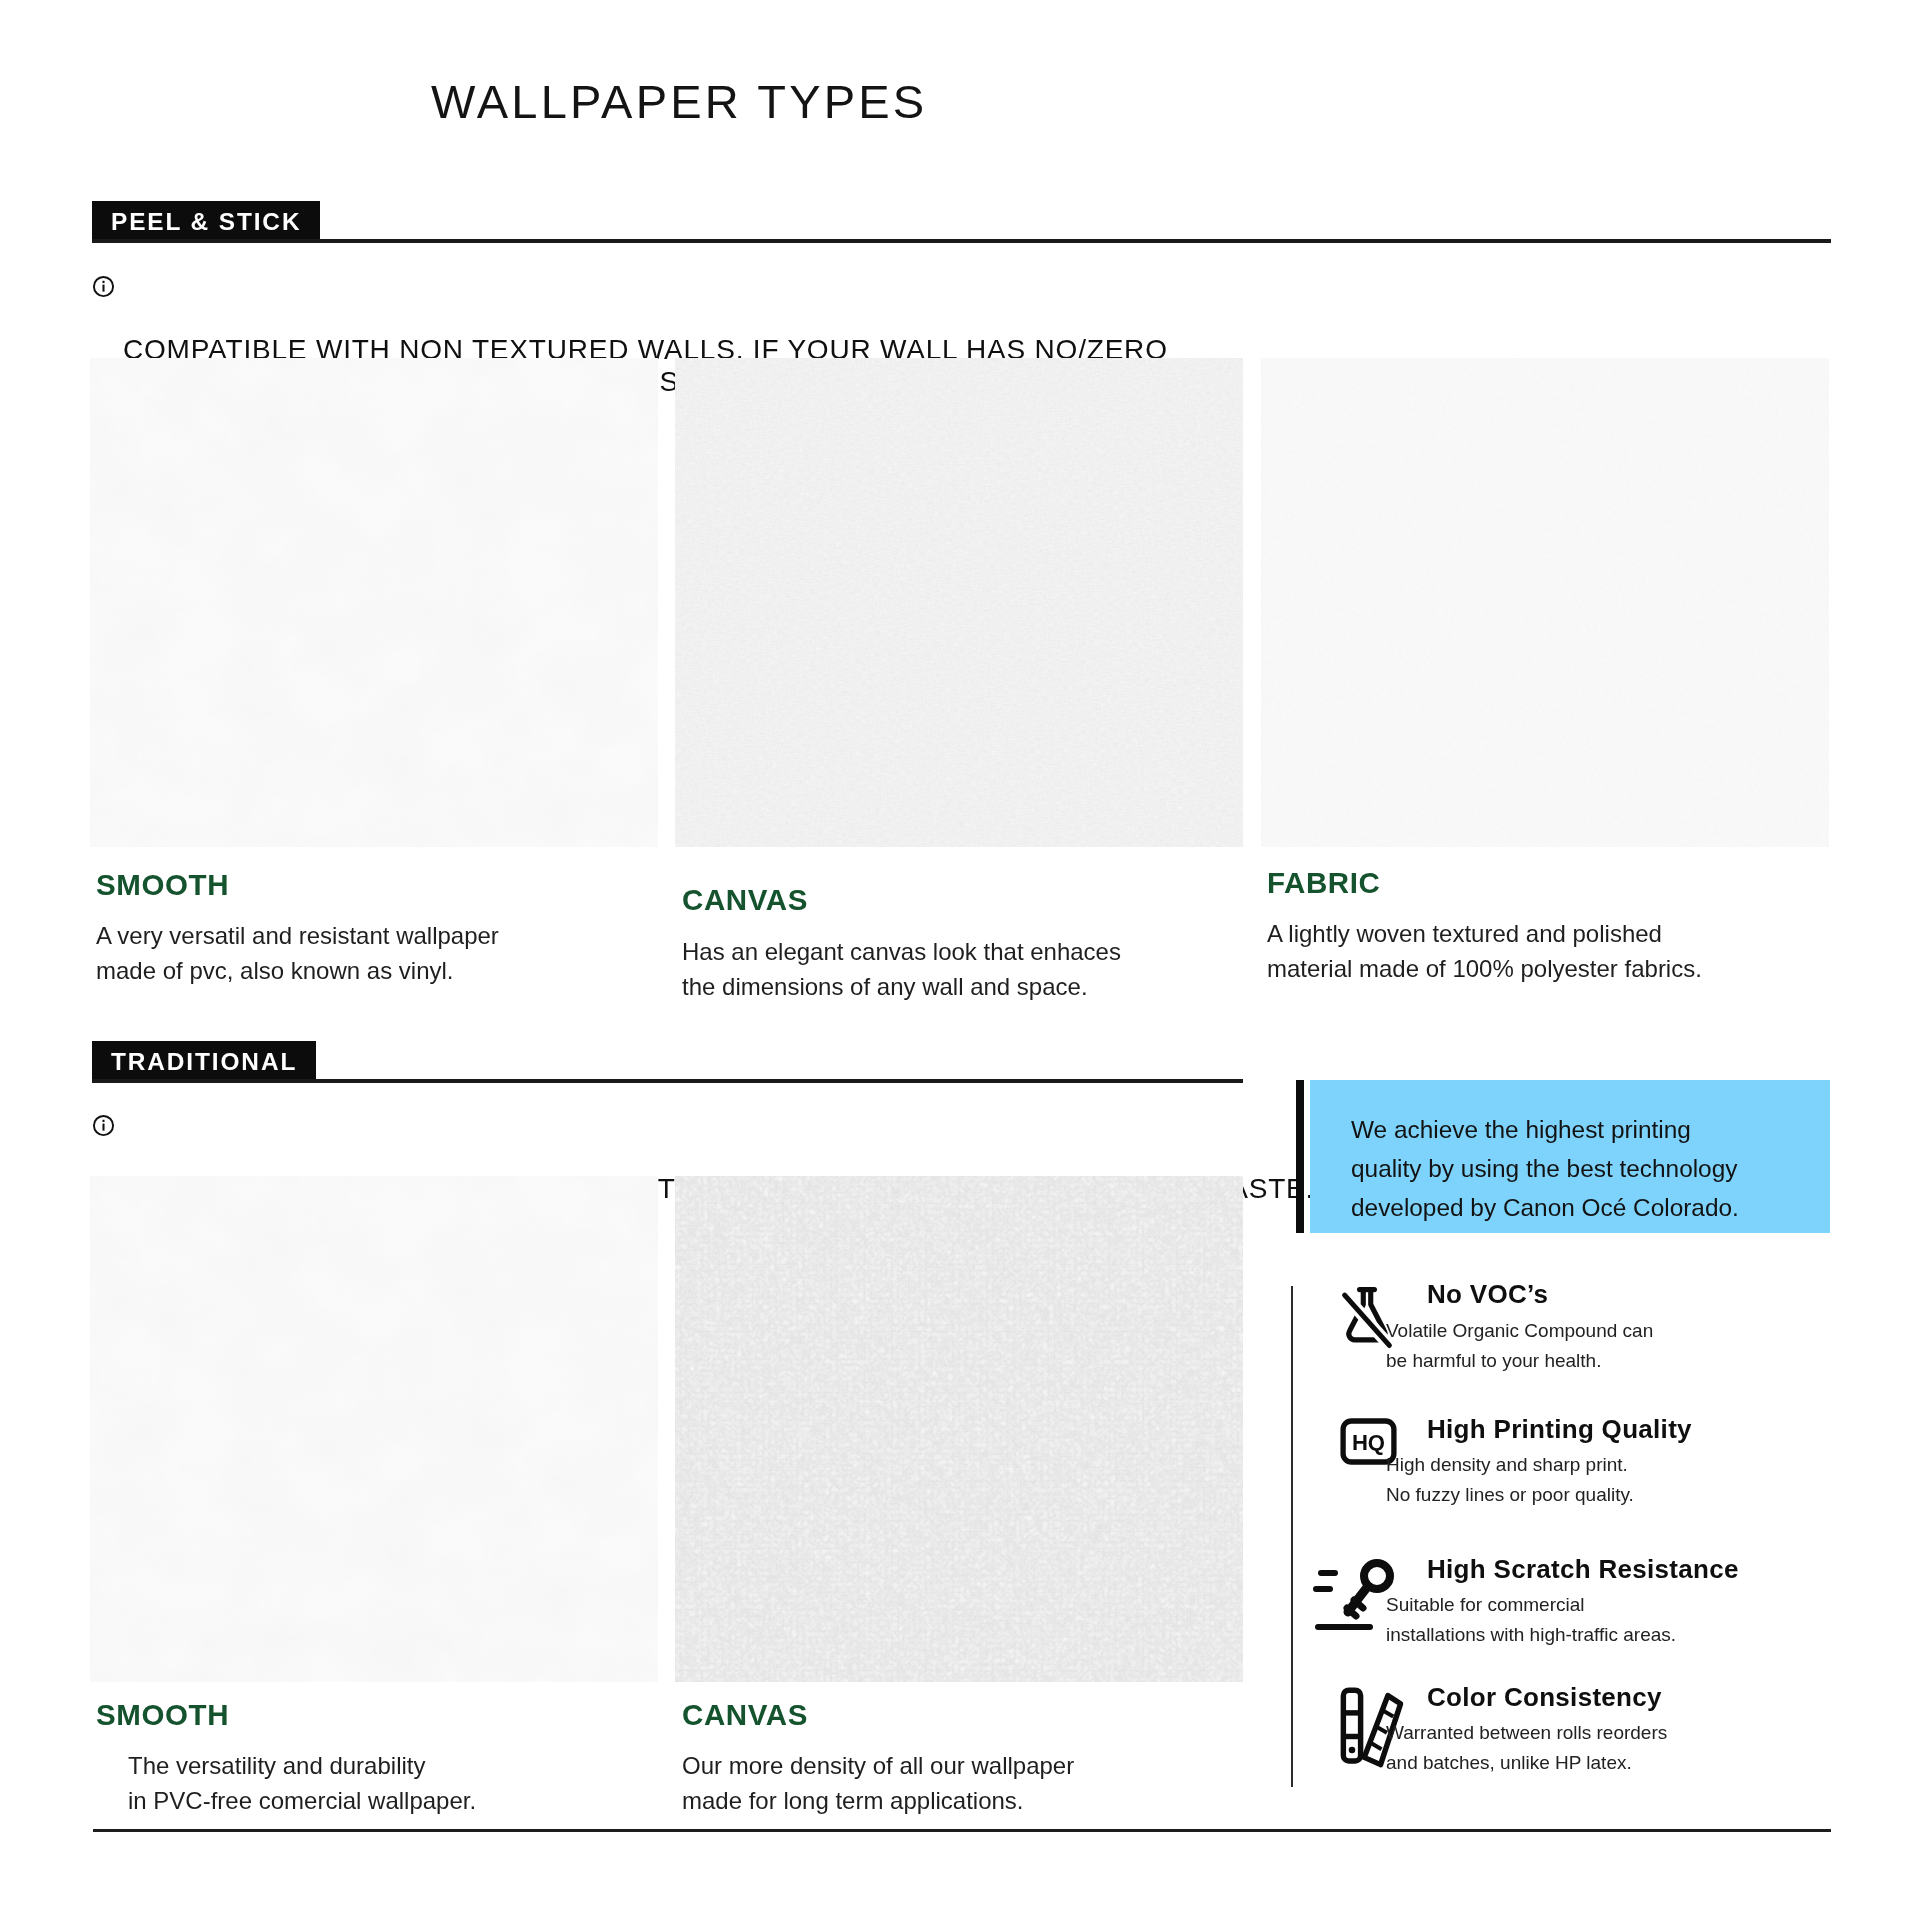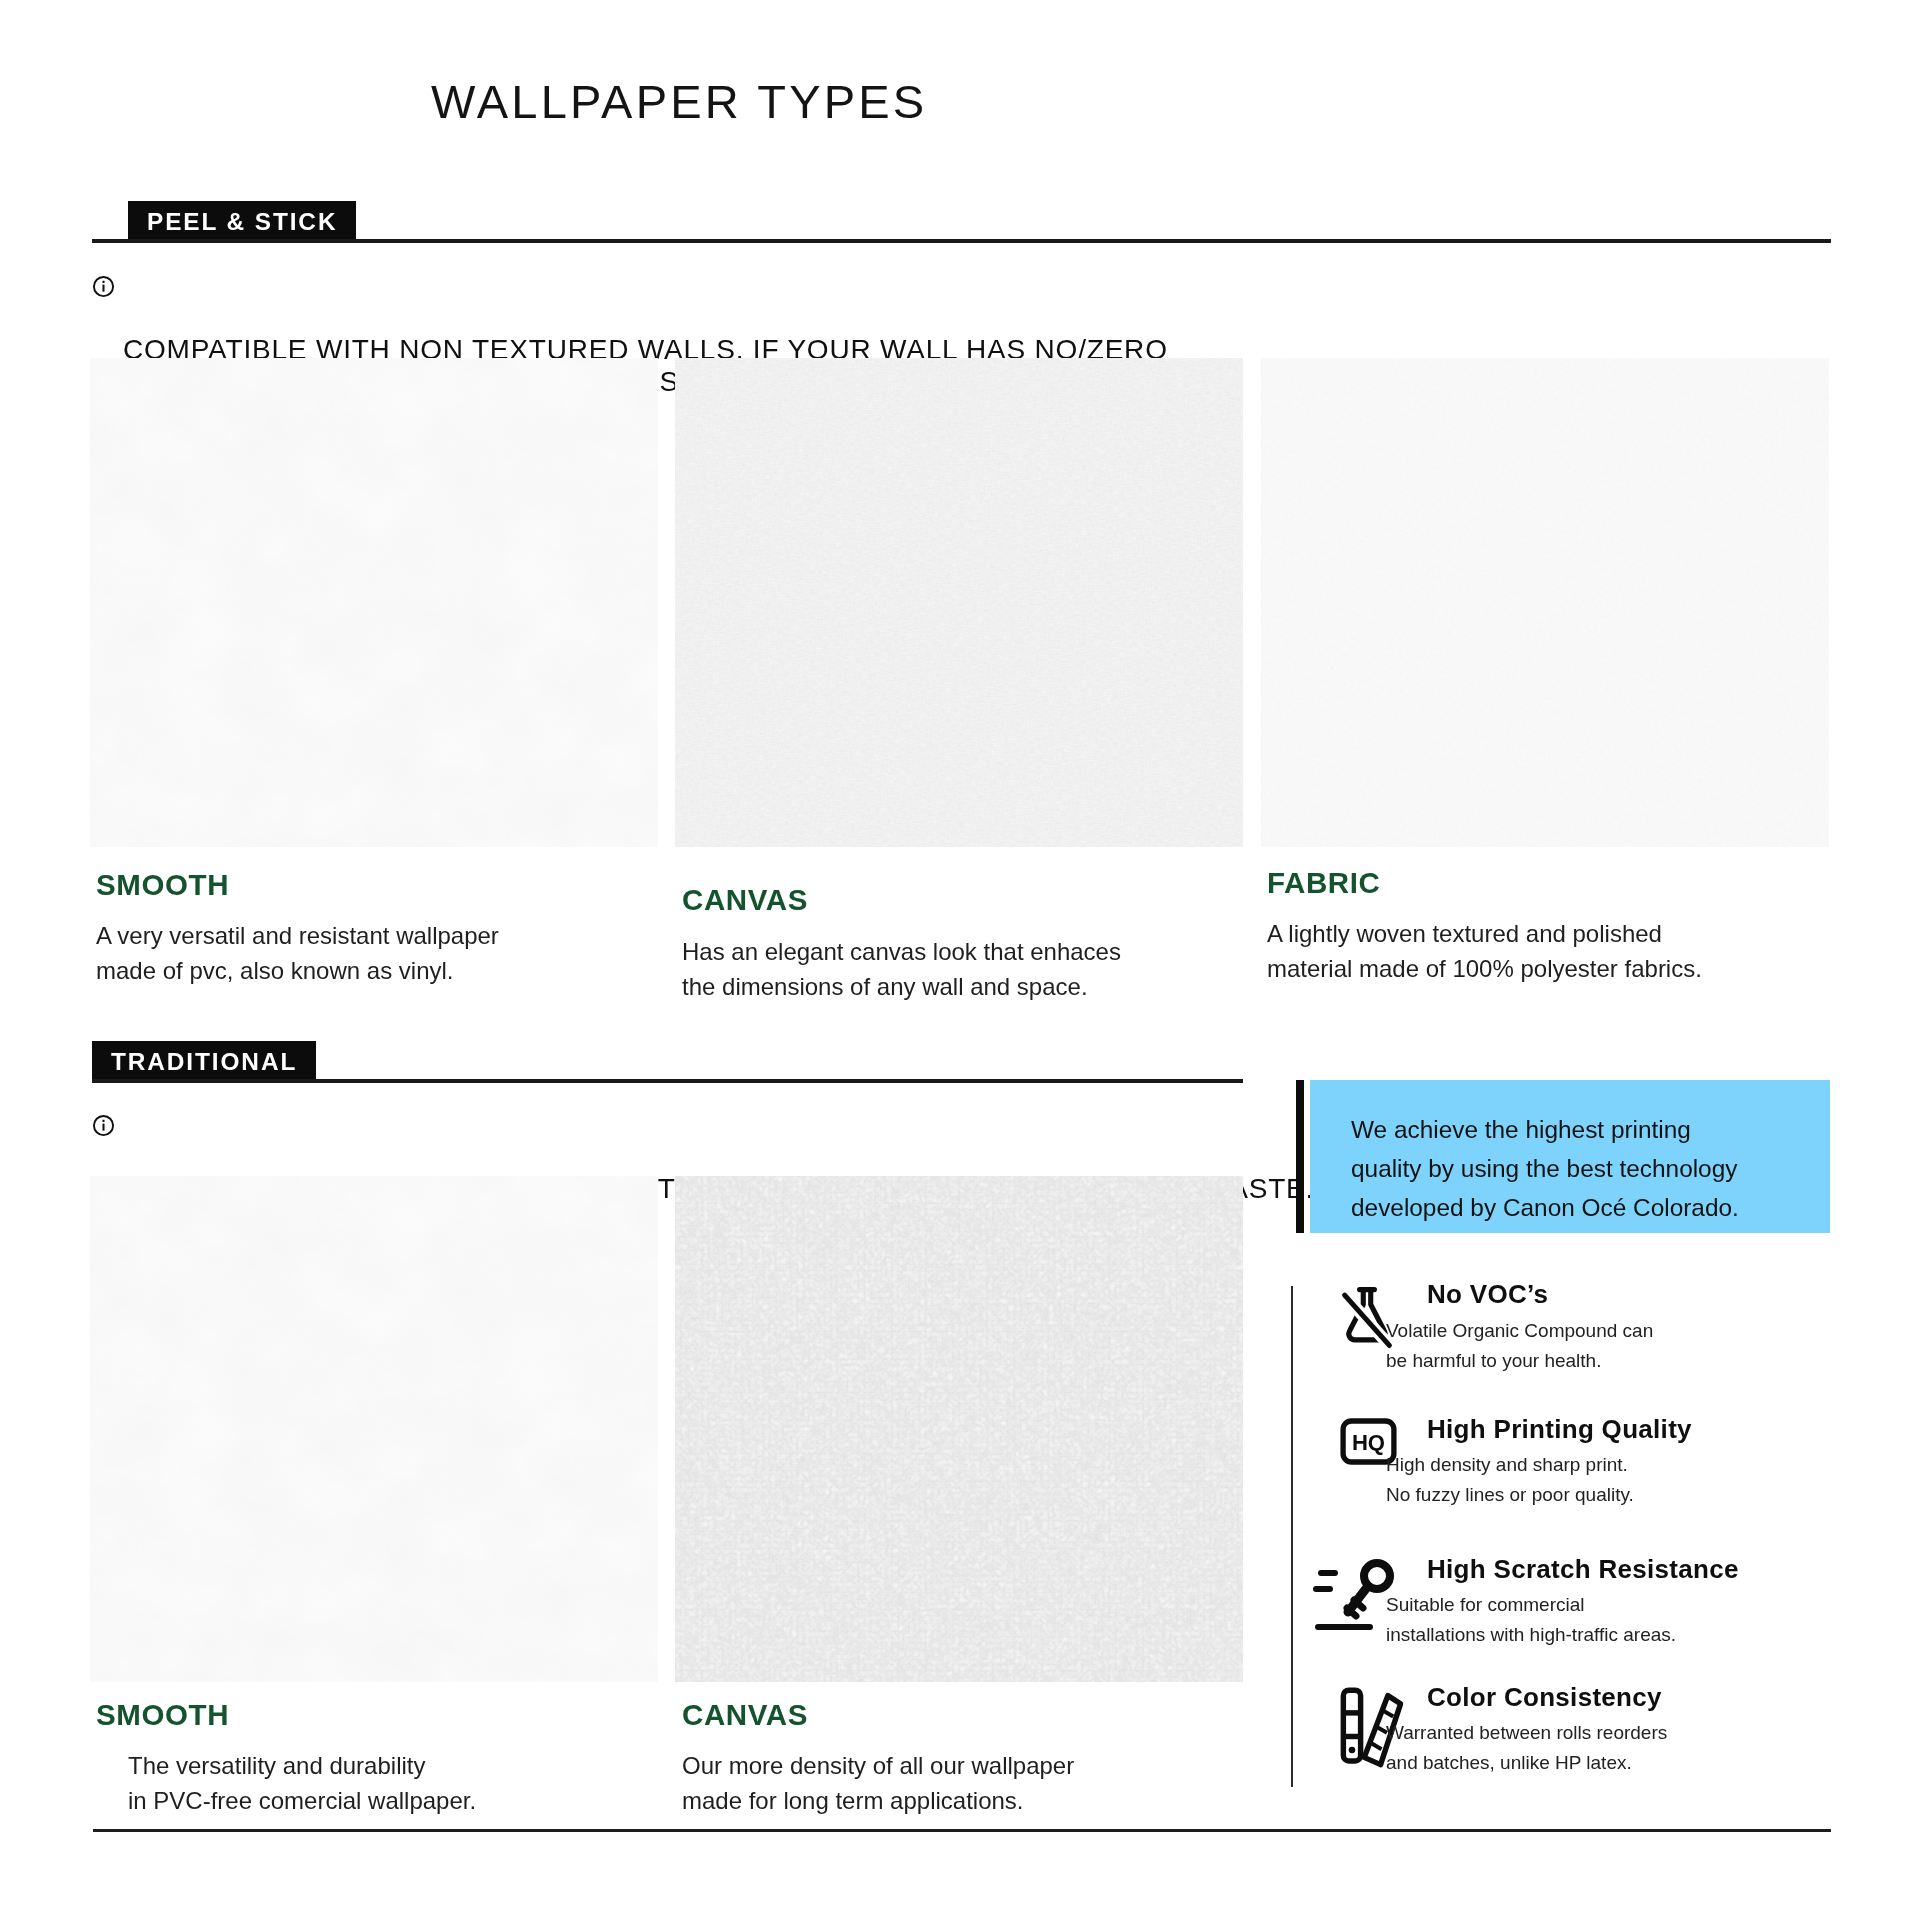--- a/index.html
+++ b/index.html
@@ -4,21 +4,21 @@
 <style>
   html,body{margin:0;padding:0;background:#ffffff;}
   .page{position:relative;width:1926px;height:1926px;background:#ffffff;overflow:hidden;
         font-family:"Liberation Sans",sans-serif;color:#141414;}
 
   .main-title{position:absolute;left:431px;top:74px;font-size:47px;font-weight:400;
               letter-spacing:3.2px;white-space:nowrap;color:#141414;}
 
   .badge{position:absolute;background:#0c0c0c;color:#ffffff;height:42px;line-height:42px;
          padding:0 19px;font-size:24.4px;font-weight:bold;letter-spacing:1.9px;white-space:nowrap;}
-  .badge-peel{left:92px;top:201px;margin-left:36px;}
+  .badge-peel{left:92px;top:201px;}
   .badge-trad{left:92px;top:1041px;}
   .hrule{position:absolute;background:#1a1a1a;}
   .rule-peel{left:92px;top:239px;width:1739px;height:3.9px;}
   .rule-trad{left:92px;top:1079px;width:1151px;height:3.9px;}
   .rule-bottom{left:93px;top:1829px;width:1738px;height:2.6px;background:#1d1d1d;}
 
   .note{position:absolute;left:92px;font-size:28px;line-height:32px;letter-spacing:0.8px;
         color:#101010;padding-left:31px;white-space:pre-line;}
   .note-peel{top:270px;}
   .note-trad{top:1109px;}

